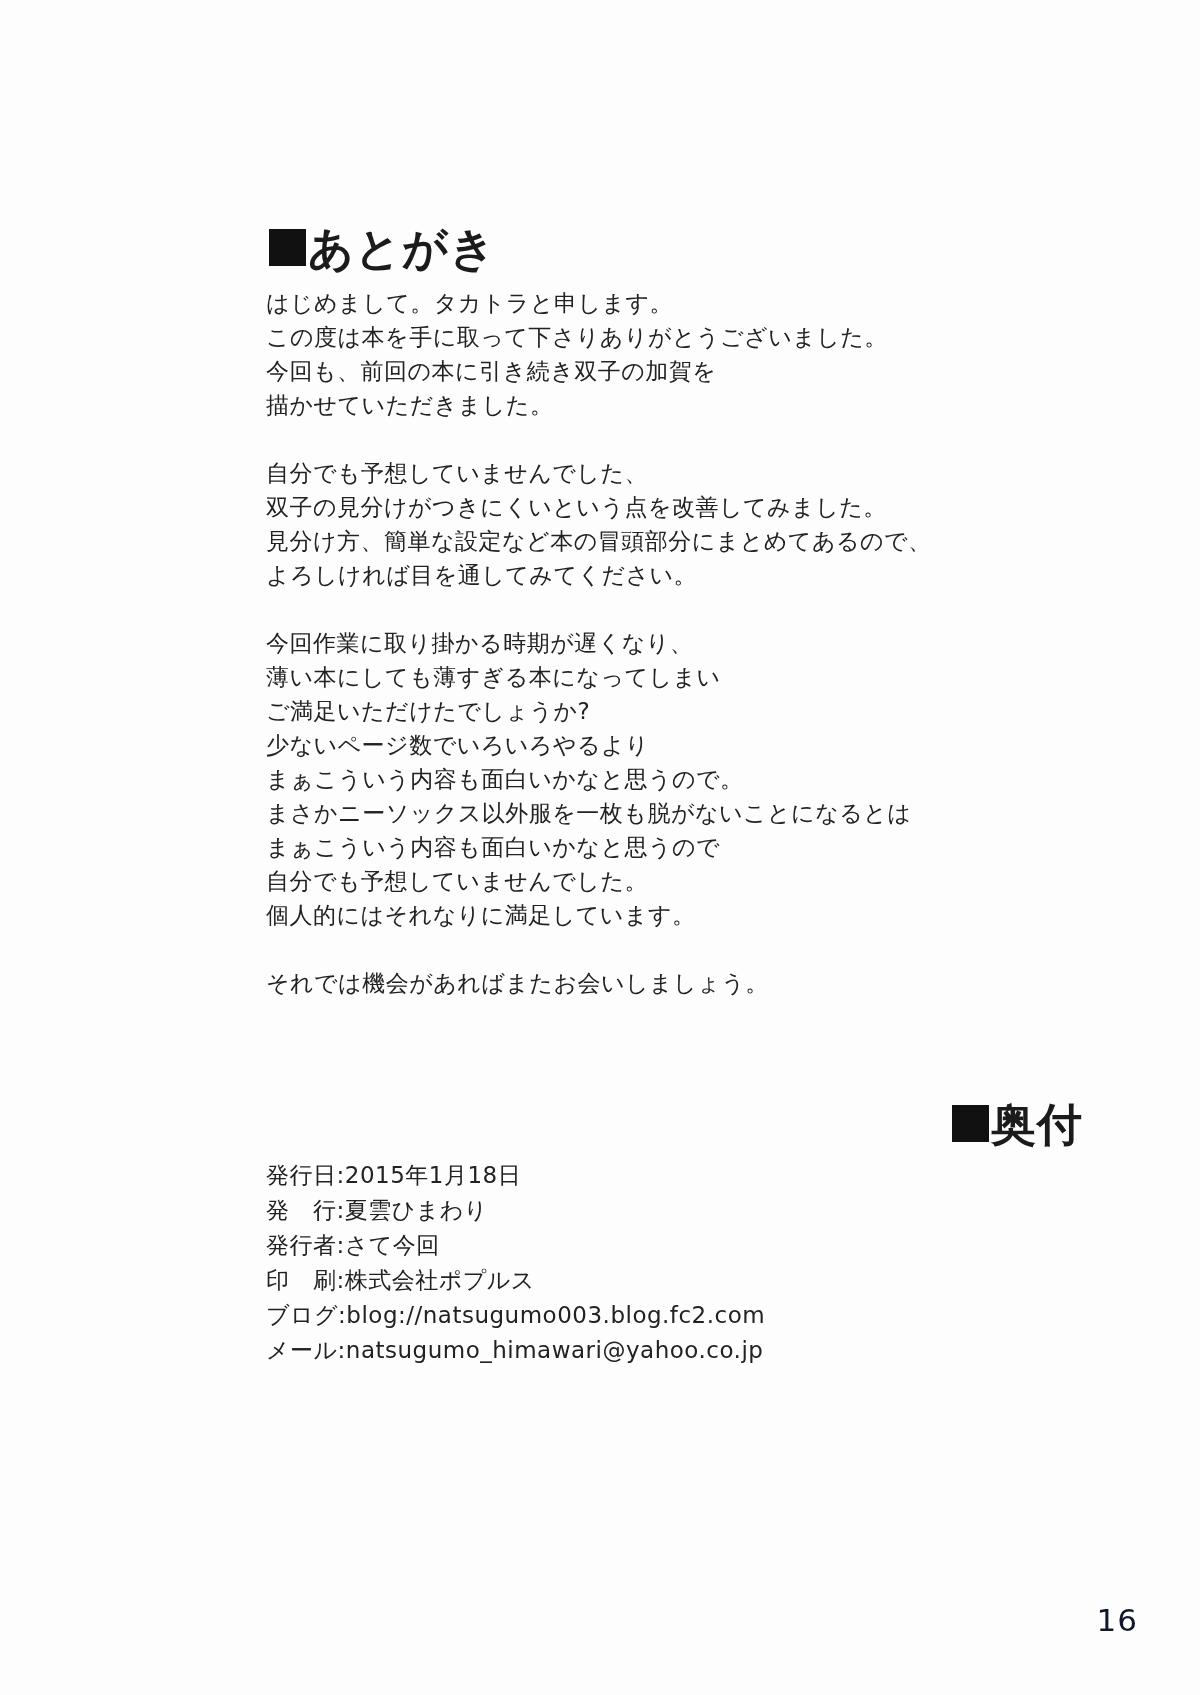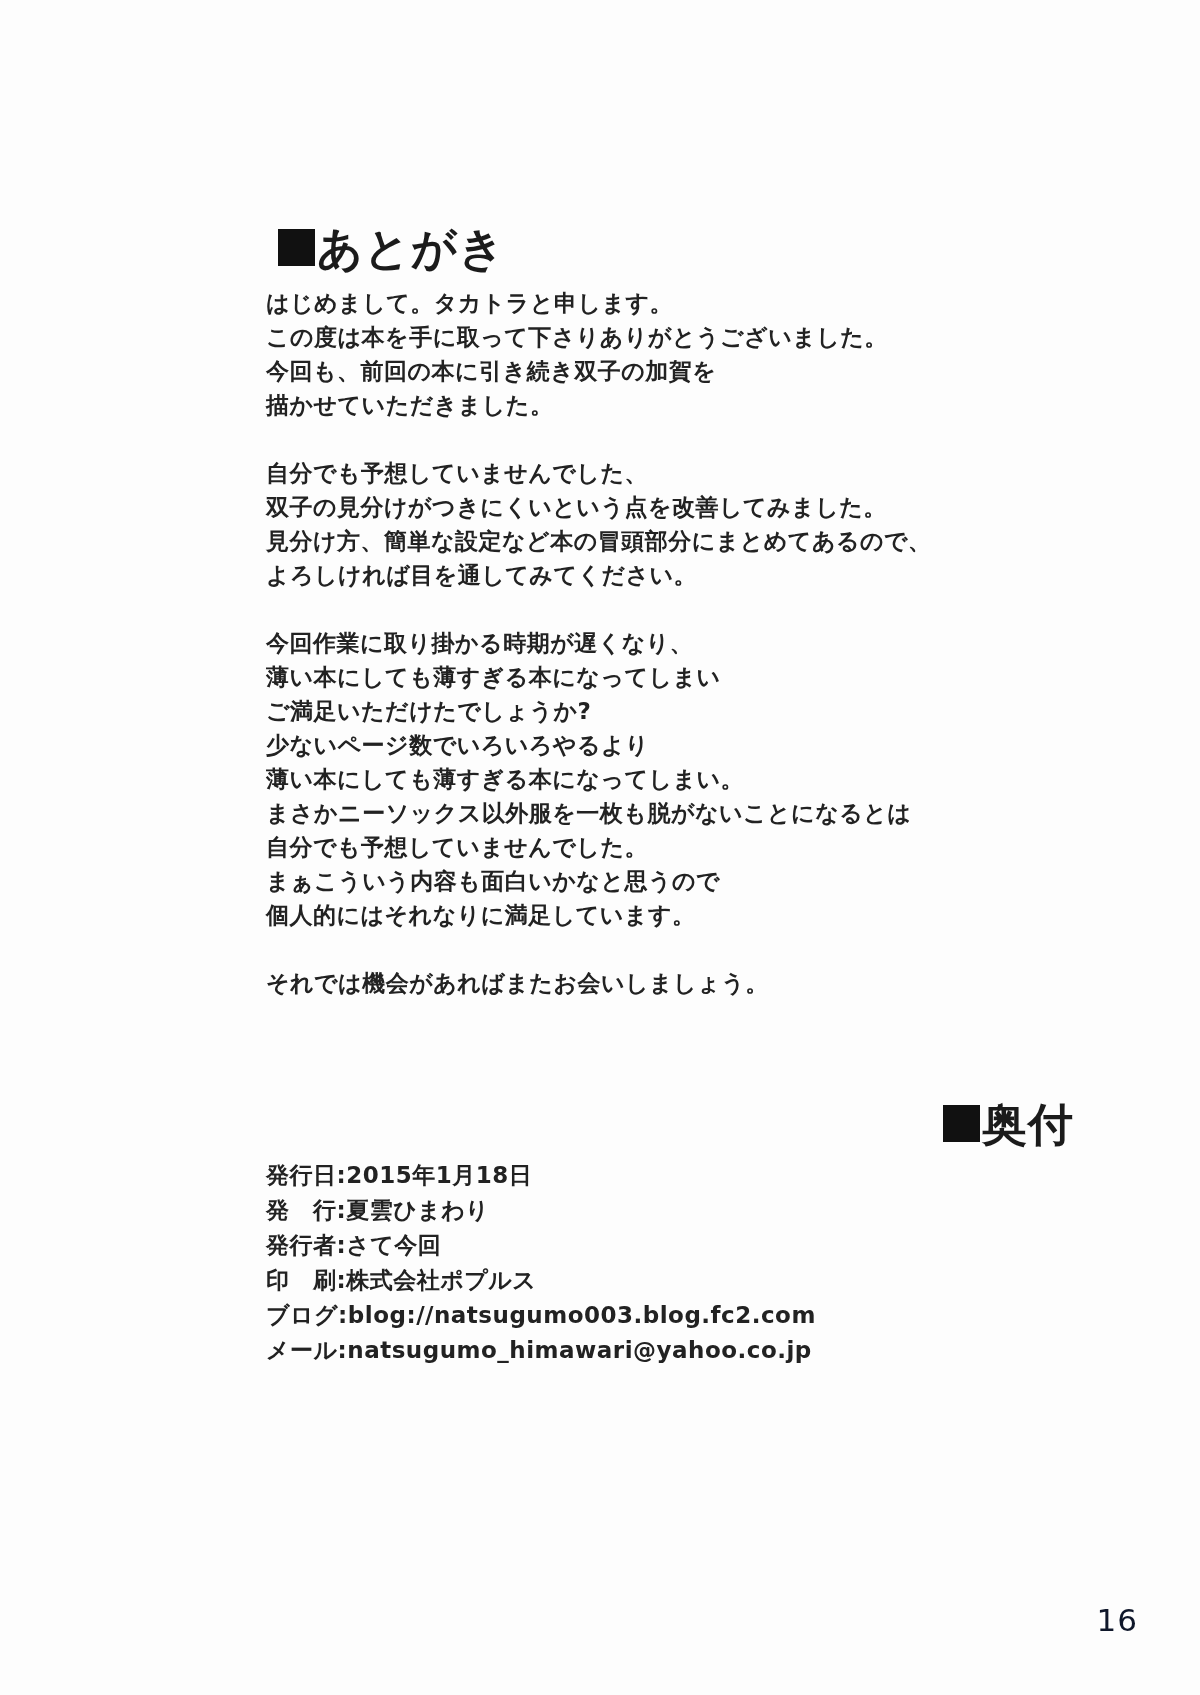--- a/index.html
+++ b/index.html
@@ -17,21 +17,21 @@
     font-family: "DejaVu Sans", "Liberation Sans", sans-serif;
     color: #222222;
   }
   .content {
     position: absolute;
     top: 0;
     left: 266px;
     width: 820px;
   }
   .section-heading {
-    margin: 12px;
+    margin: 3px;
     font-size: 45px;
     line-height: 46px;
     font-weight: 600;
     letter-spacing: 1px;
     color: #1b1b1b;
     white-space: nowrap;
   }
   .afterword .section-heading {
     margin-top: 226px;
     margin-bottom: 14px;
@@ -45,21 +45,20 @@
     display: inline-block;
     width: 37px;
     height: 37px;
     background: #111111;
     margin-right: 2px;
     vertical-align: -2px;
   }
   .para {
     margin: 0 0 34px 0;
     padding: 0;
-    font-weight: bold;
   }
   .para:last-of-type {
     margin-bottom: 0;
   }
   .ln {
     display: block;
     font-size: 23px;
     line-height: 34px;
     letter-spacing: 0.5px;
     white-space: nowrap;
@@ -98,24 +97,24 @@
         <span class="ln">双子の見分けがつきにくいという点を改善してみました。</span>
         <span class="ln">見分け方、簡単な設定など本の冒頭部分にまとめてあるので、</span>
         <span class="ln">よろしければ目を通してみてください。</span>
       </p>
 
       <p class="para">
         <span class="ln">今回作業に取り掛かる時期が遅くなり、</span>
         <span class="ln">薄い本にしても薄すぎる本になってしまい</span>
         <span class="ln">ご満足いただけたでしょうか?</span>
         <span class="ln">少ないページ数でいろいろやるより</span>
-        <span class="ln">薄い本にしても薄すぎる本になってしまい。</span>
+        <span class="ln">まぁこういう内容も面白いかなと思うので。</span>
         <span class="ln">まさかニーソックス以外服を一枚も脱がないことになるとは</span>
+        <span class="ln">まぁこういう内容も面白いかなと思うので</span>
         <span class="ln">自分でも予想していませんでした。</span>
-        <span class="ln">まぁこういう内容も面白いかなと思うので</span>
         <span class="ln">個人的にはそれなりに満足しています。</span>
       </p>
 
       <p class="para">
         <span class="ln">それでは機会があればまたお会いしましょう。</span>
       </p>
     </section>
 
     <section class="colophon">
       <h1 class="section-heading"><span class="sq"></span><span>奥付</span></h1>

